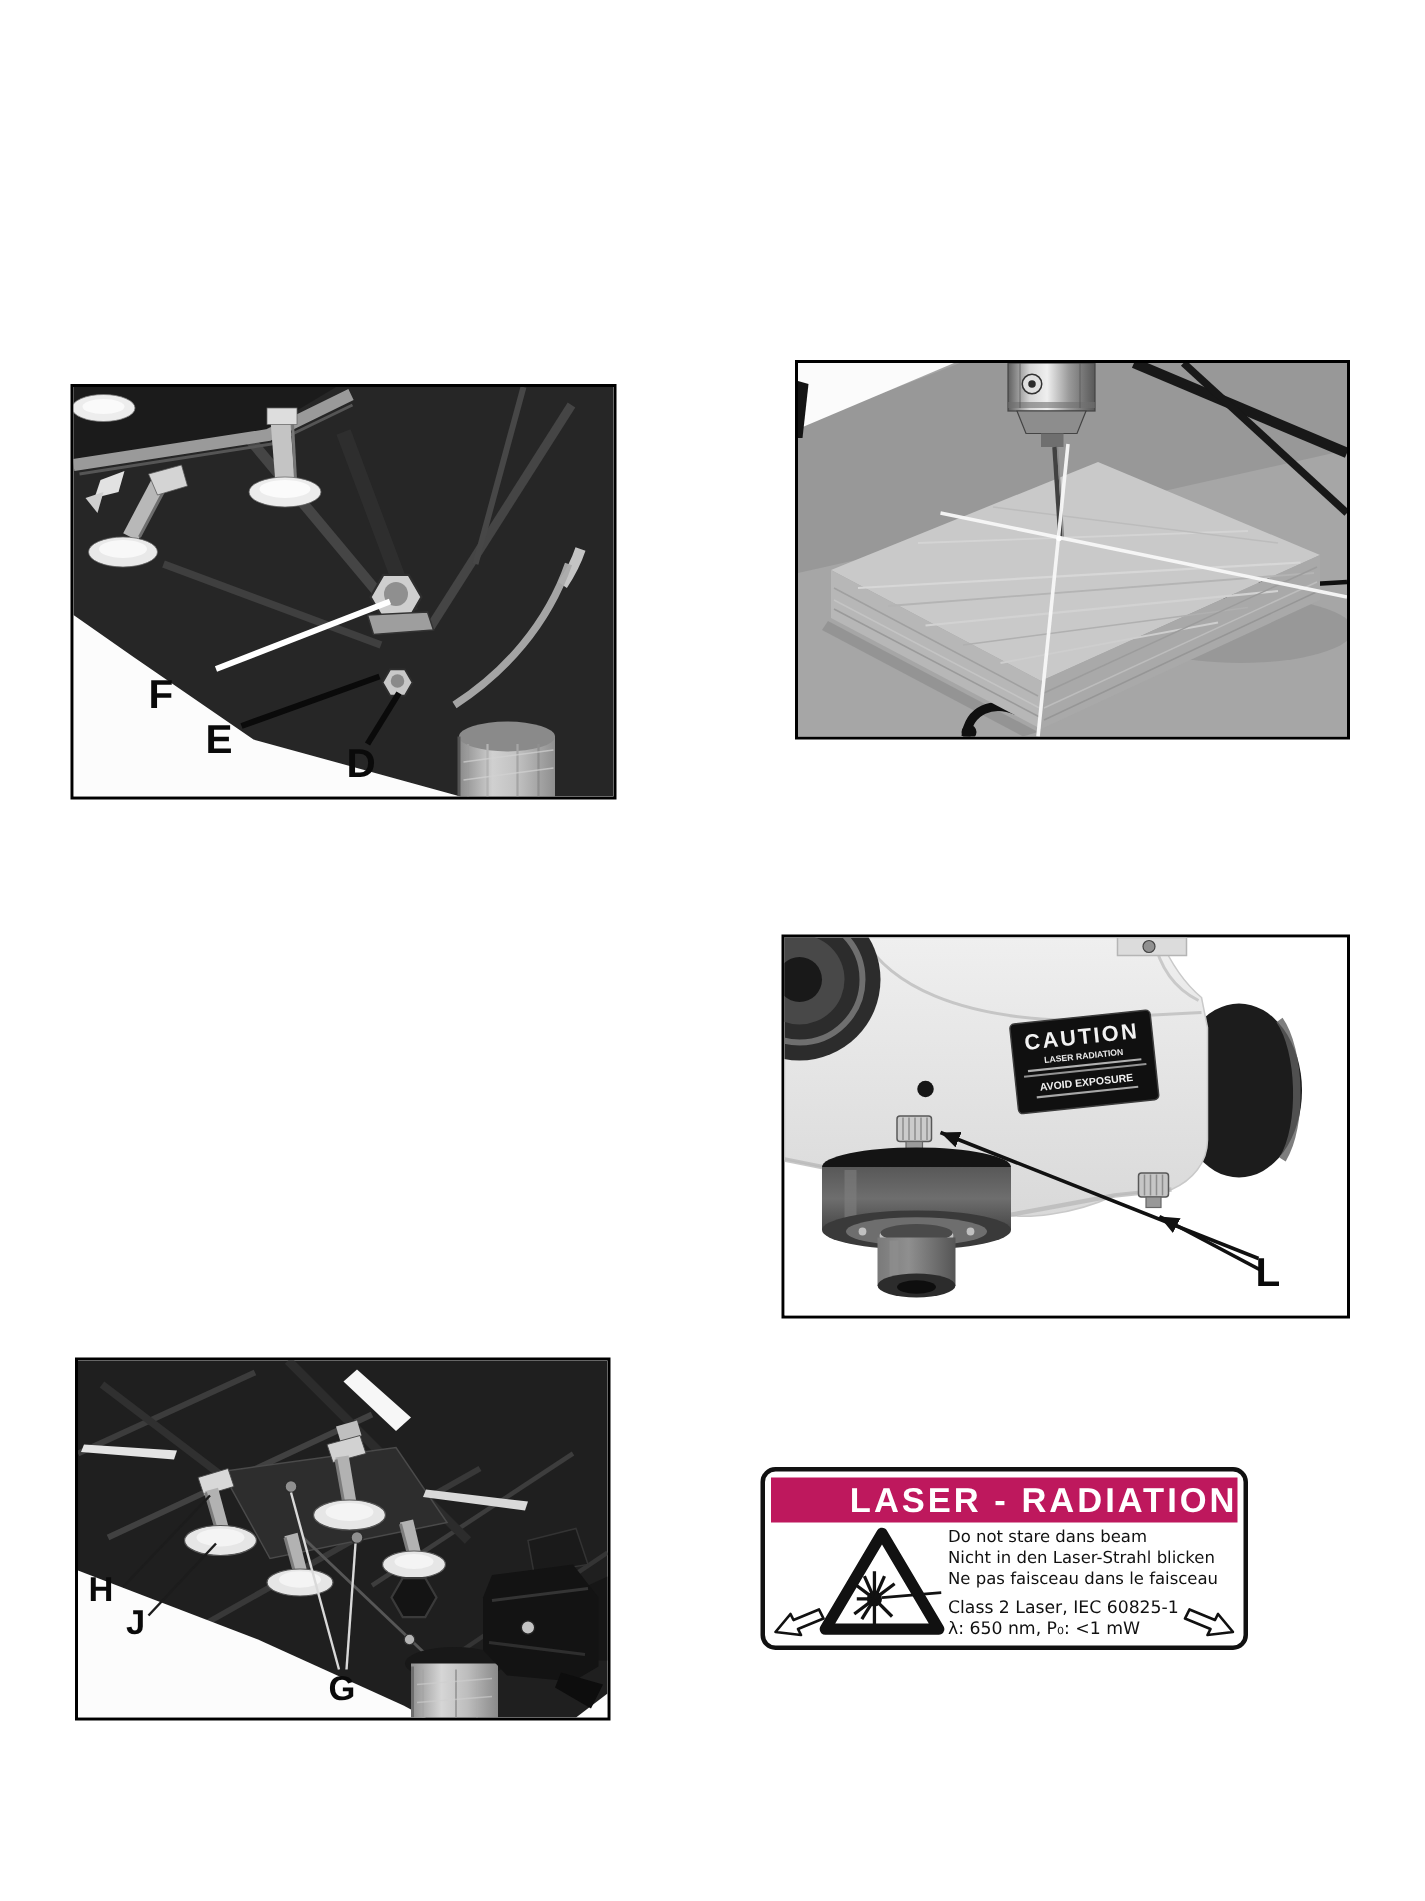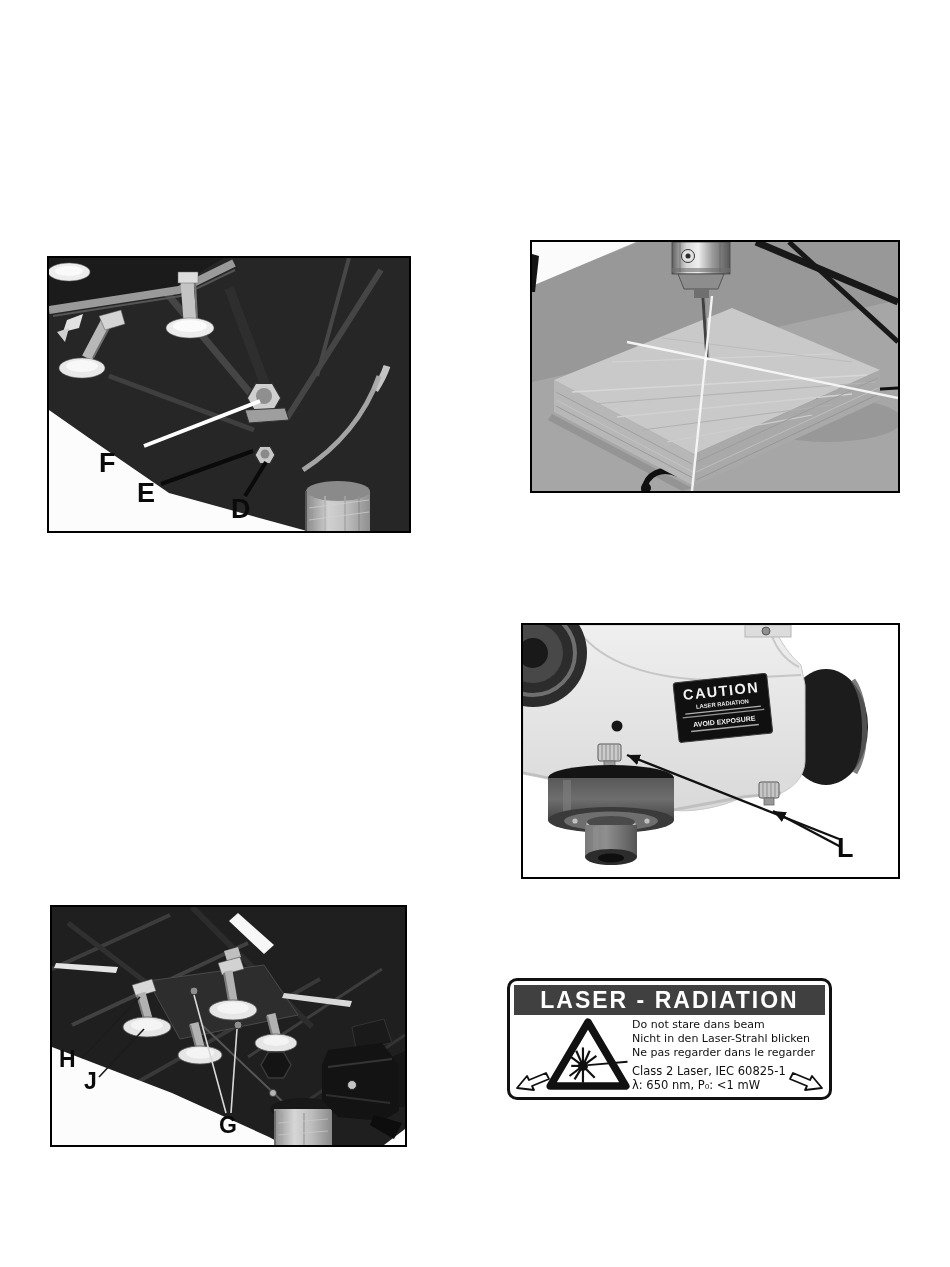--- a/index.html
+++ b/index.html
@@ -9,21 +9,21 @@
   .fig svg{display:block;}
   #fig-base{left:47px;top:256px;}
   #fig-laser-align{left:530px;top:240px;}
   #fig-laser-head{left:521px;top:623px;}
   #fig-table{left:50px;top:905px;}
   .callout{font:bold 27px "Liberation Sans",sans-serif;fill:#0a0a0a;}
   .callout-s{font:bold 23px "Liberation Sans",sans-serif;fill:#0a0a0a;}
   
   .warnlabel{position:absolute;left:507px;top:978px;width:325px;height:122px;
              box-sizing:border-box;border:3px solid #111;border-radius:10px;background:#fff;}
-  .warnbanner{margin:4px 4px 0 4px;height:30px;background:#404040;color:#fff;text-align:center;
+  .warnbanner{margin:4px 4px 0 4px;height:30px;background:#be185d;color:#fff;text-align:right;
               font:bold 23px/30px "Liberation Sans",sans-serif;letter-spacing:2px;}
   .warnbody{position:relative;height:82px;}
   .tri-svg{position:absolute;left:36px;top:2px;}
   .warntext{position:absolute;left:122px;top:3px;font:11px/14px "DejaVu Sans",sans-serif;color:#111;}
   .warnclass{position:absolute;left:122px;top:49px;font:11.5px/14px "DejaVu Sans",sans-serif;color:#111;}
   .corner-arrow{position:absolute;bottom:4px;}
   .corner-arrow.left{left:6px;}
   .corner-arrow.right{right:6px;}
 </style>
 </head>
@@ -341,21 +341,21 @@
               <line x1="44" y1="58" x2="36" y2="40"></line>
             <line x1="44" y1="58" x2="52" y2="40"></line>
               <line x1="44" y1="58" x2="34" y2="74"></line>
           </g>
           <line x1="50" y1="57" x2="97" y2="53" stroke="#111" stroke-width="2.2"></line>
         </g>
       </svg>
       <div class="warntext">
         <div>Do not stare dans beam</div>
         <div>Nicht in den Laser-Strahl blicken</div>
-        <div>Ne pas regarder dans le regarder</div>
+        <div>Ne pas faisceau dans le faisceau</div>
       </div>
       <div class="warnclass">
         <div>Class 2 Laser, IEC 60825-1</div>
         <div>λ: 650 nm, P₀: &lt;1 mW</div>
       </div>
       <svg class="corner-arrow left" width="36" height="26" viewBox="0 0 36 26">
         <path d="M1,21 L11,9 L13,13 L30,6 L33,12 L16,19 L18,23 Z" fill="#fff" stroke="#111" stroke-width="1.8" stroke-linejoin="round"></path>
       </svg>
       <svg class="corner-arrow right" width="36" height="26" viewBox="0 0 36 26">
         <g transform="translate(36,0) scale(-1,1)">

